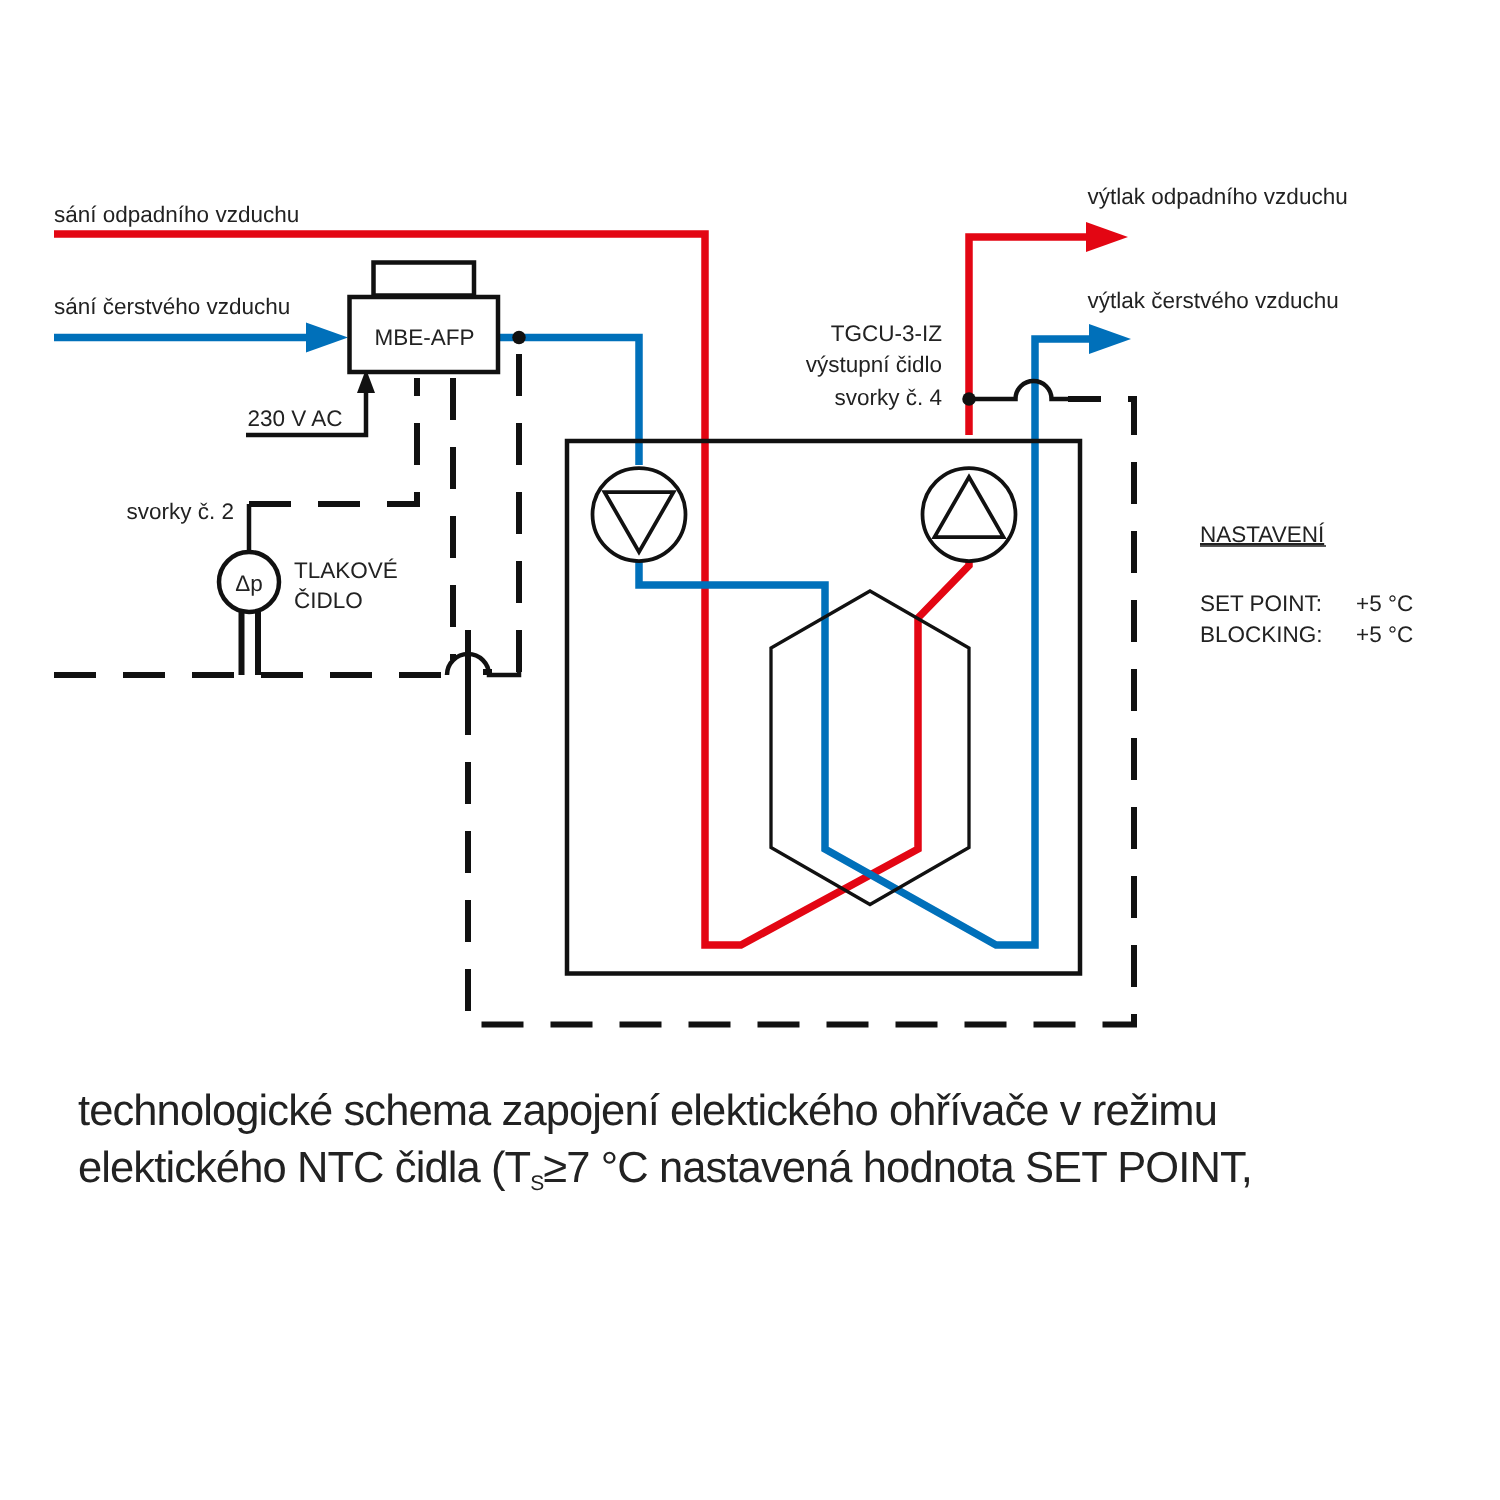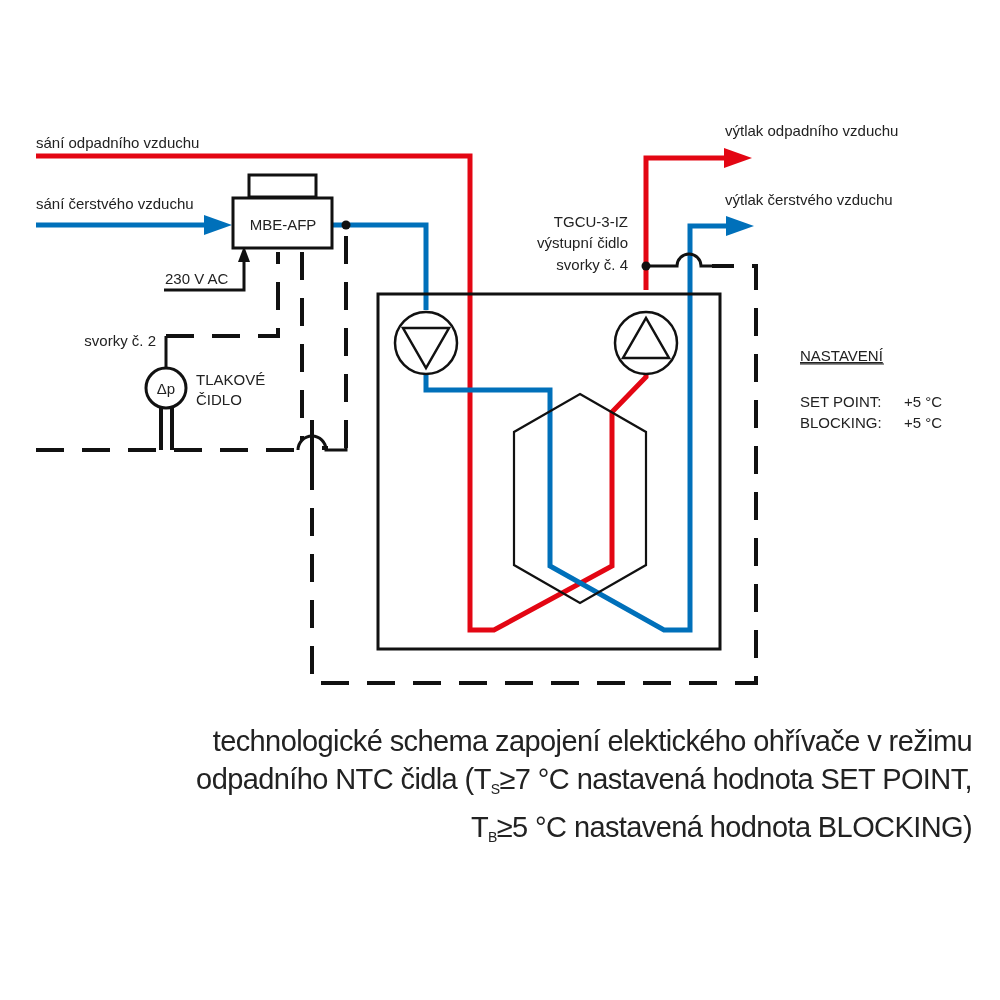--- a/index.html
+++ b/index.html
@@ -1,19 +1,19 @@
 <!DOCTYPE html>
 <html><head>
   <meta charset="utf-8">
   <style>
     html, body { margin: 0; padding: 0; background: #ffffff; }
     body { width: 1000px; height: 1000px; position: relative; overflow: hidden; }
     svg { position: absolute; left: 0; top: 0; }
     .lbl { font-family: "Liberation Sans", sans-serif; font-size: 15px; fill: #222222; }
-    .caption { position: absolute; right: 28px; top: 722px; width: 920px; text-align: right;
+    .caption { position: absolute; right: 28px; top: 722px; width: 920px; text-align: left;
       font-family: "Liberation Sans", sans-serif; font-size: 29px; line-height: 38px; color: #222222;
       letter-spacing: -0.6px; }
     .caption sub { font-size: 14px; vertical-align: -5px; }
   </style>
 </head>
 <body>
 
 <svg width="1000" height="1000" viewBox="0 0 1000 1000">
 
   <g fill="none" stroke="#111111" stroke-width="4" stroke-dasharray="28,18">
@@ -96,15 +96,14 @@
     <line x1="800" y1="364" x2="884" y2="364" stroke="#222222" stroke-width="1"></line>
     <text class="lbl" x="800" y="407">SET POINT:</text>
     <text class="lbl" x="904" y="407">+5 °C</text>
     <text class="lbl" x="800" y="428">BLOCKING:</text>
     <text class="lbl" x="904" y="428">+5 °C</text>
   </g>
 </svg>
 
 <div class="caption">
   <div>technologické schema zapojení elektického ohřívače v režimu</div>
-  <div><span>odpadního NTC čidla (T</span><sub>S</sub><span>≥7 °C nastavená hodnota SET POINT,</span></div>
-  <div><span>T</span><sub>B</sub><span>≥5 °C nastavená hodnota BLOCKING)</span></div>
+  <div><span>elektického NTC čidla (T</span><sub>S</sub><span>≥7 °C nastavená hodnota SET POINT,</span></div>
 </div>
 
 </body></html>

